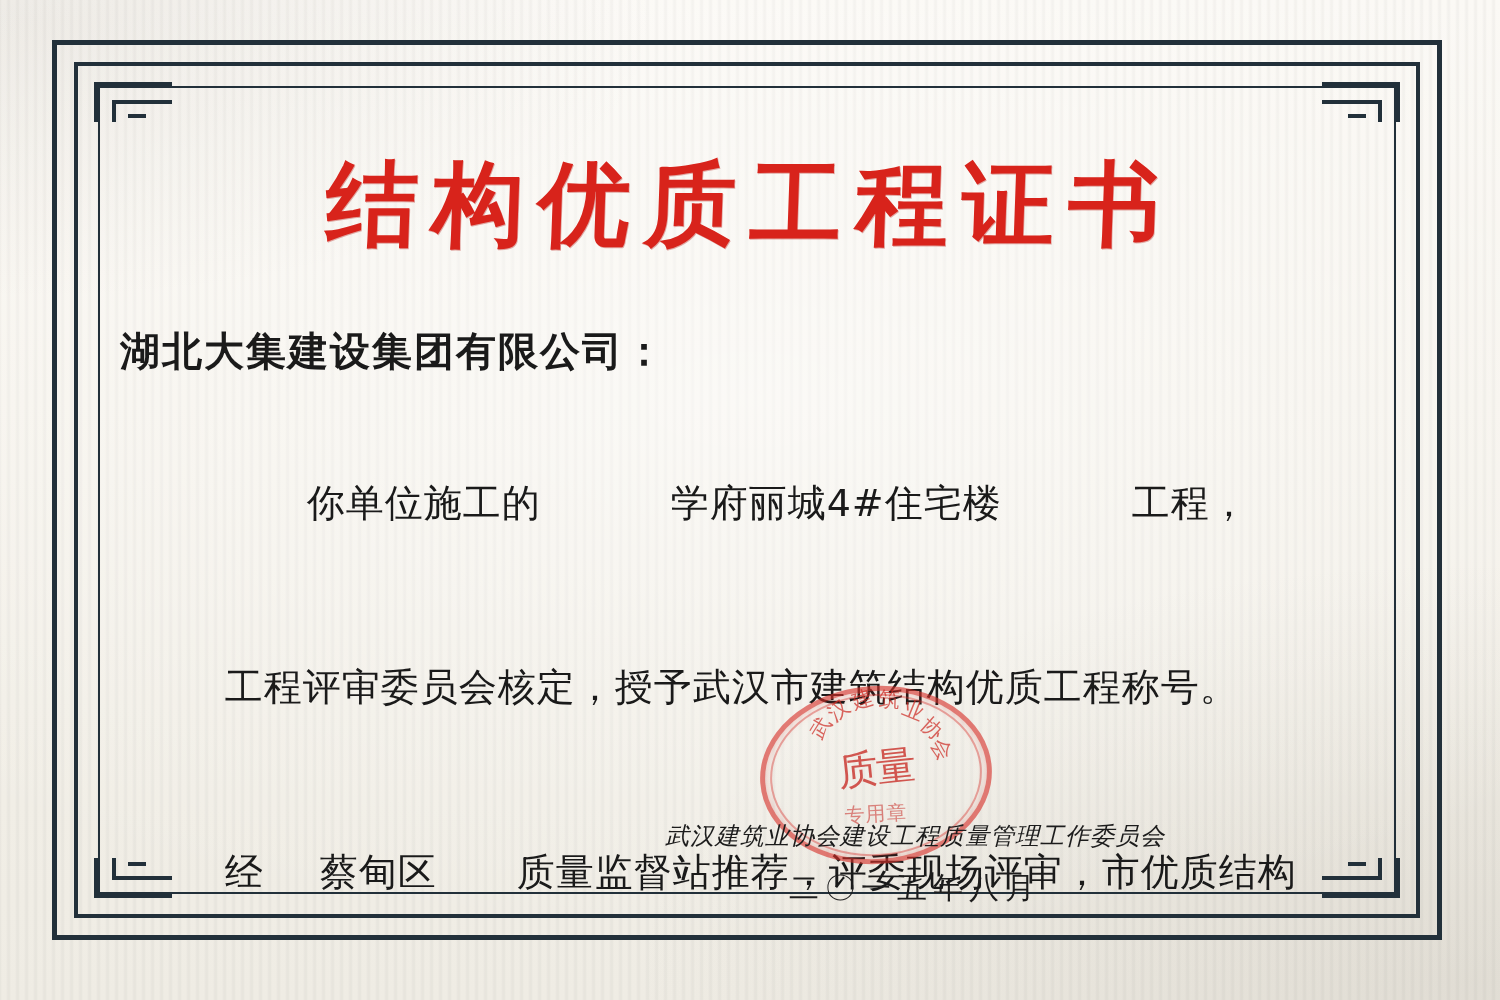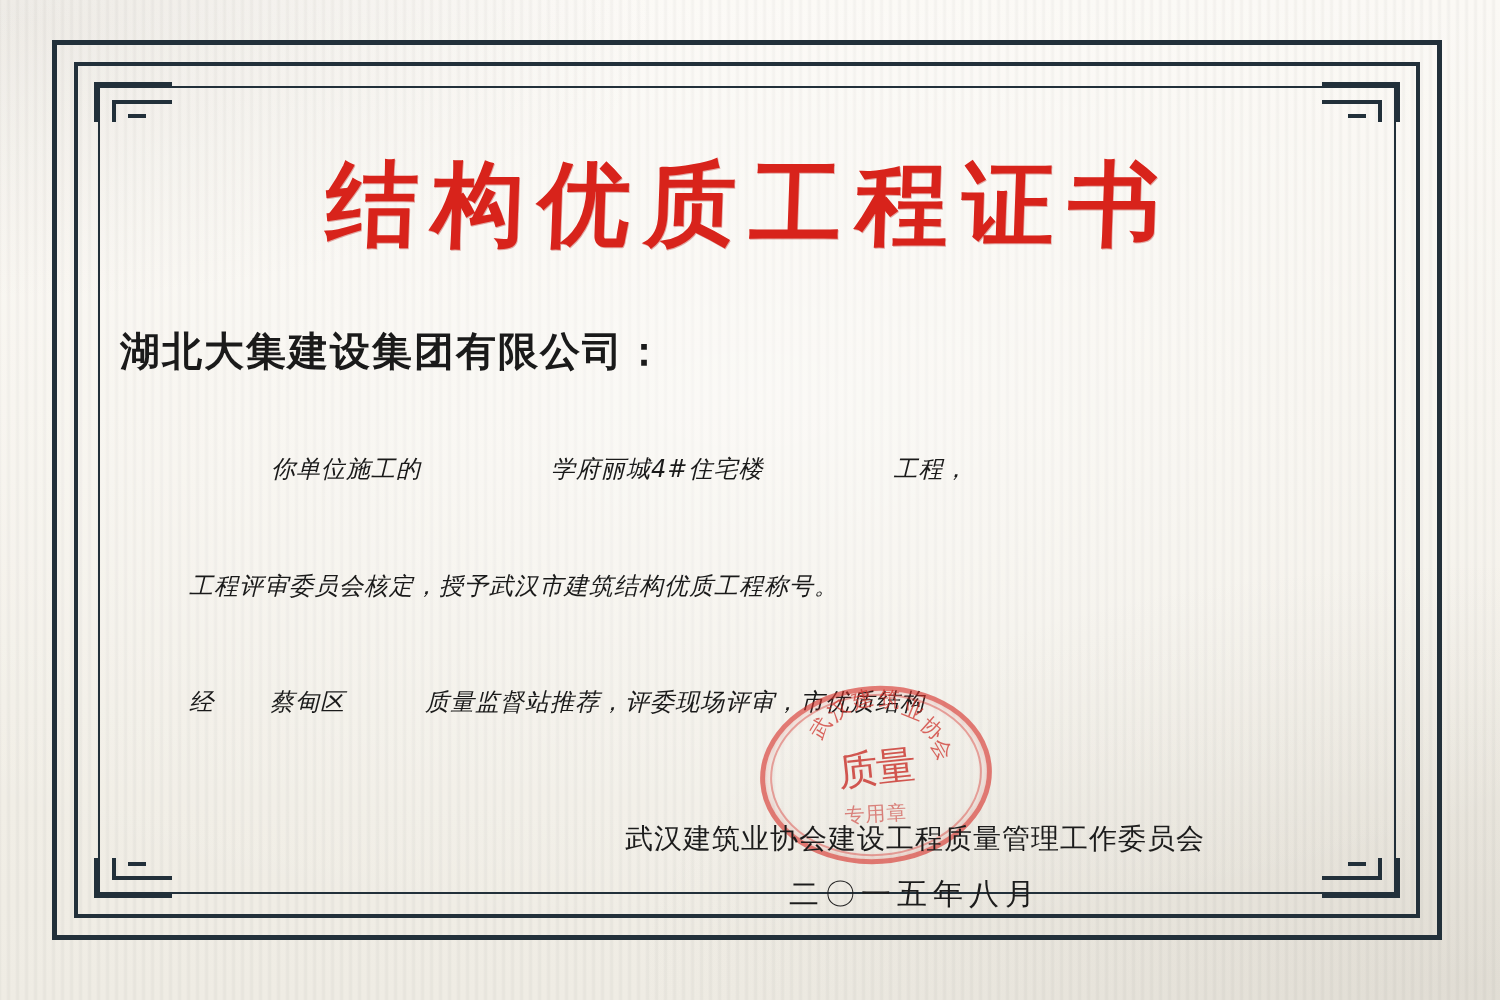--- a/index.html
+++ b/index.html
@@ -110,25 +110,24 @@
     margin-top: 74px;
     font-size: 40px;
     color: #1a1a1a;
     letter-spacing: 2px;
     font-family: "DejaVu Sans", "Liberation Sans", sans-serif;
     font-weight: bold;
   }
 
   .body-text {
     margin-top: 32px;
-    font-size: 24px;
+    font-size: 38px;
     color: #1a1a1a;
     line-height: 1.62;
     letter-spacing: 1px;
-    font-style: italic;
   }
   .line {
     white-space: pre;
   }
   .indent { display: inline-block; width: 82px; }
   .gap-sm { display: inline-block; width: 80px; }
   .gap-lg { display: inline-block; width: 130px; }
   .gap-md { display: inline-block; width: 56px; }
 
   
@@ -194,23 +193,24 @@
   
   .issuer-block {
     position: absolute;
     left: 330px;
     top: 700px;
     width: 930px;
     text-align: center;
     color: #1c1c1c;
   }
   .issuer {
-    font-size: 28px;
+    font-size: 24px;
     letter-spacing: 1px;
     font-family: "DejaVu Serif", "Liberation Serif", serif;
+    font-style: italic;
   }
   .issue-date {
     margin-top: 16px;
     font-size: 30px;
     letter-spacing: 6px;
     font-family: Liberation Sans, sans-serif;
   }
 </style>
 </head>
 <body>

